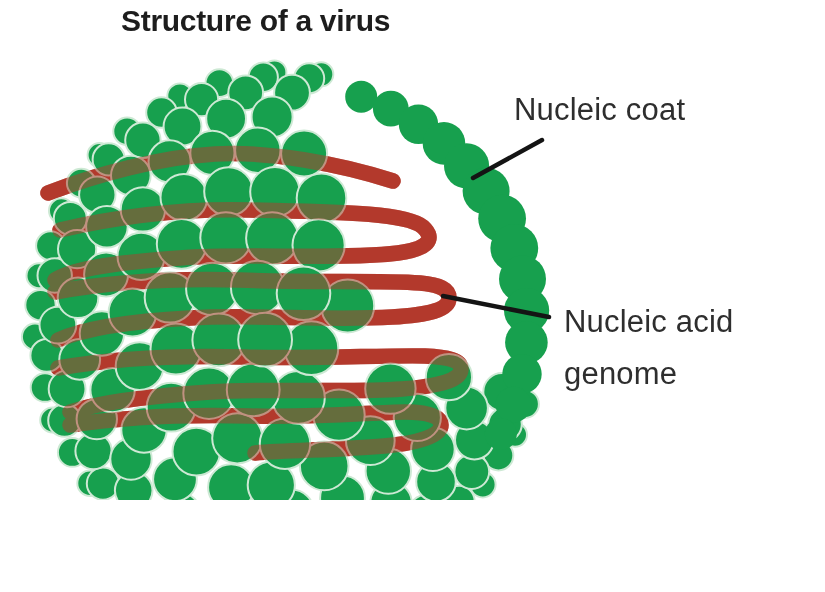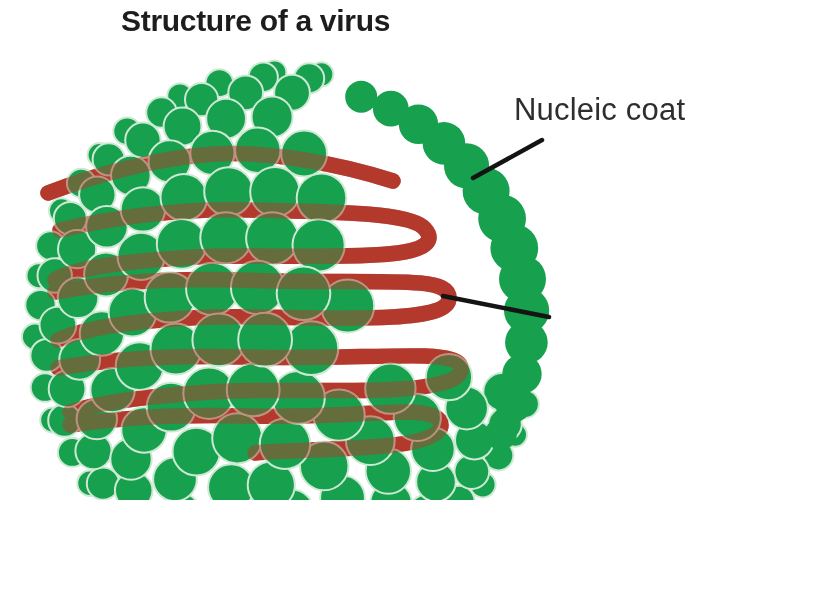--- a/index.html
+++ b/index.html
@@ -193,14 +193,18 @@
       <g>
         <line x1="542" y1="140" x2="473" y2="178" stroke="#141414" stroke-width="4.5" stroke-linecap="round"></line>
         <line x1="443" y1="296" x2="549" y2="317" stroke="#141414" stroke-width="4.5" stroke-linecap="round"></line>
       </g>
     </svg>
 
   <div class="page-title" style="color: rgb(29, 29, 29);">Structure of a virus</div>
 
   <div class="part-label label-protein" style="color: rgb(46, 46, 46);">Nucleic coat</div>
 
+  <div class="part-label label-nucleic" style="color: rgb(46, 46, 46);">
+    <span class="line">Nucleic acid</span>
+    <span class="line">genome</span>
+  </div>
 
 </div>
 
 </body></html>

